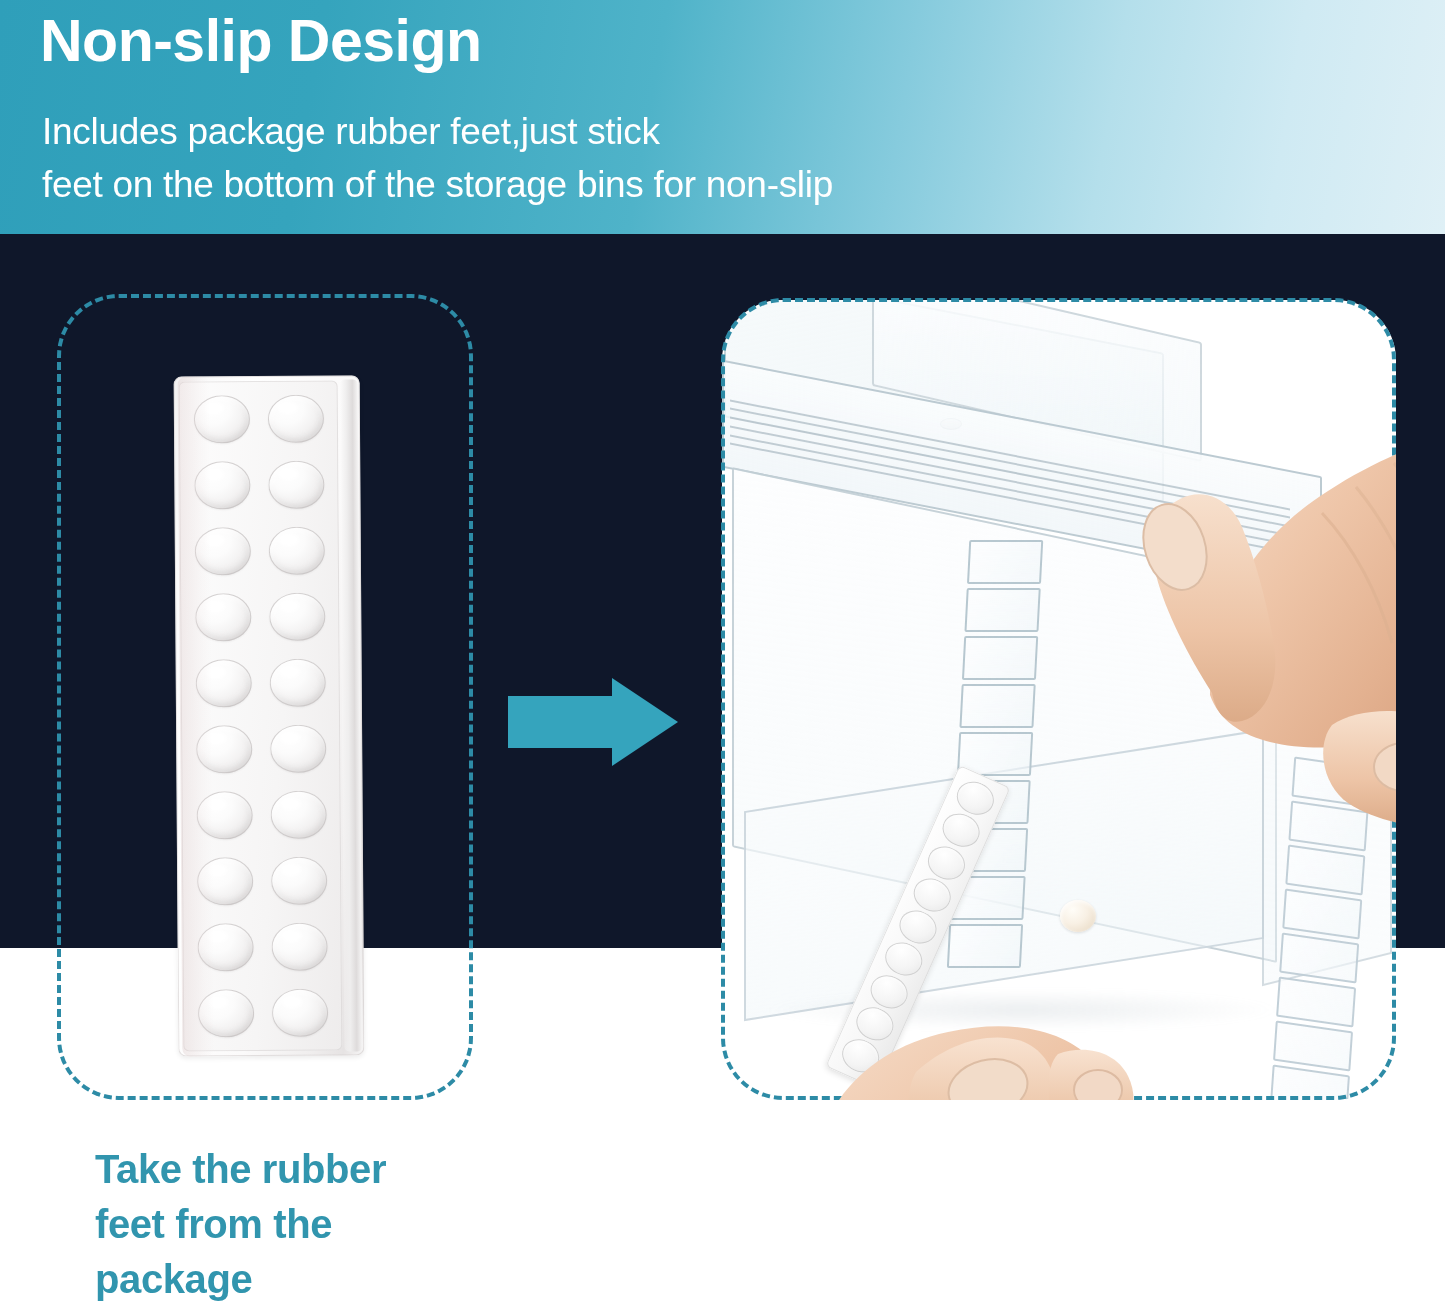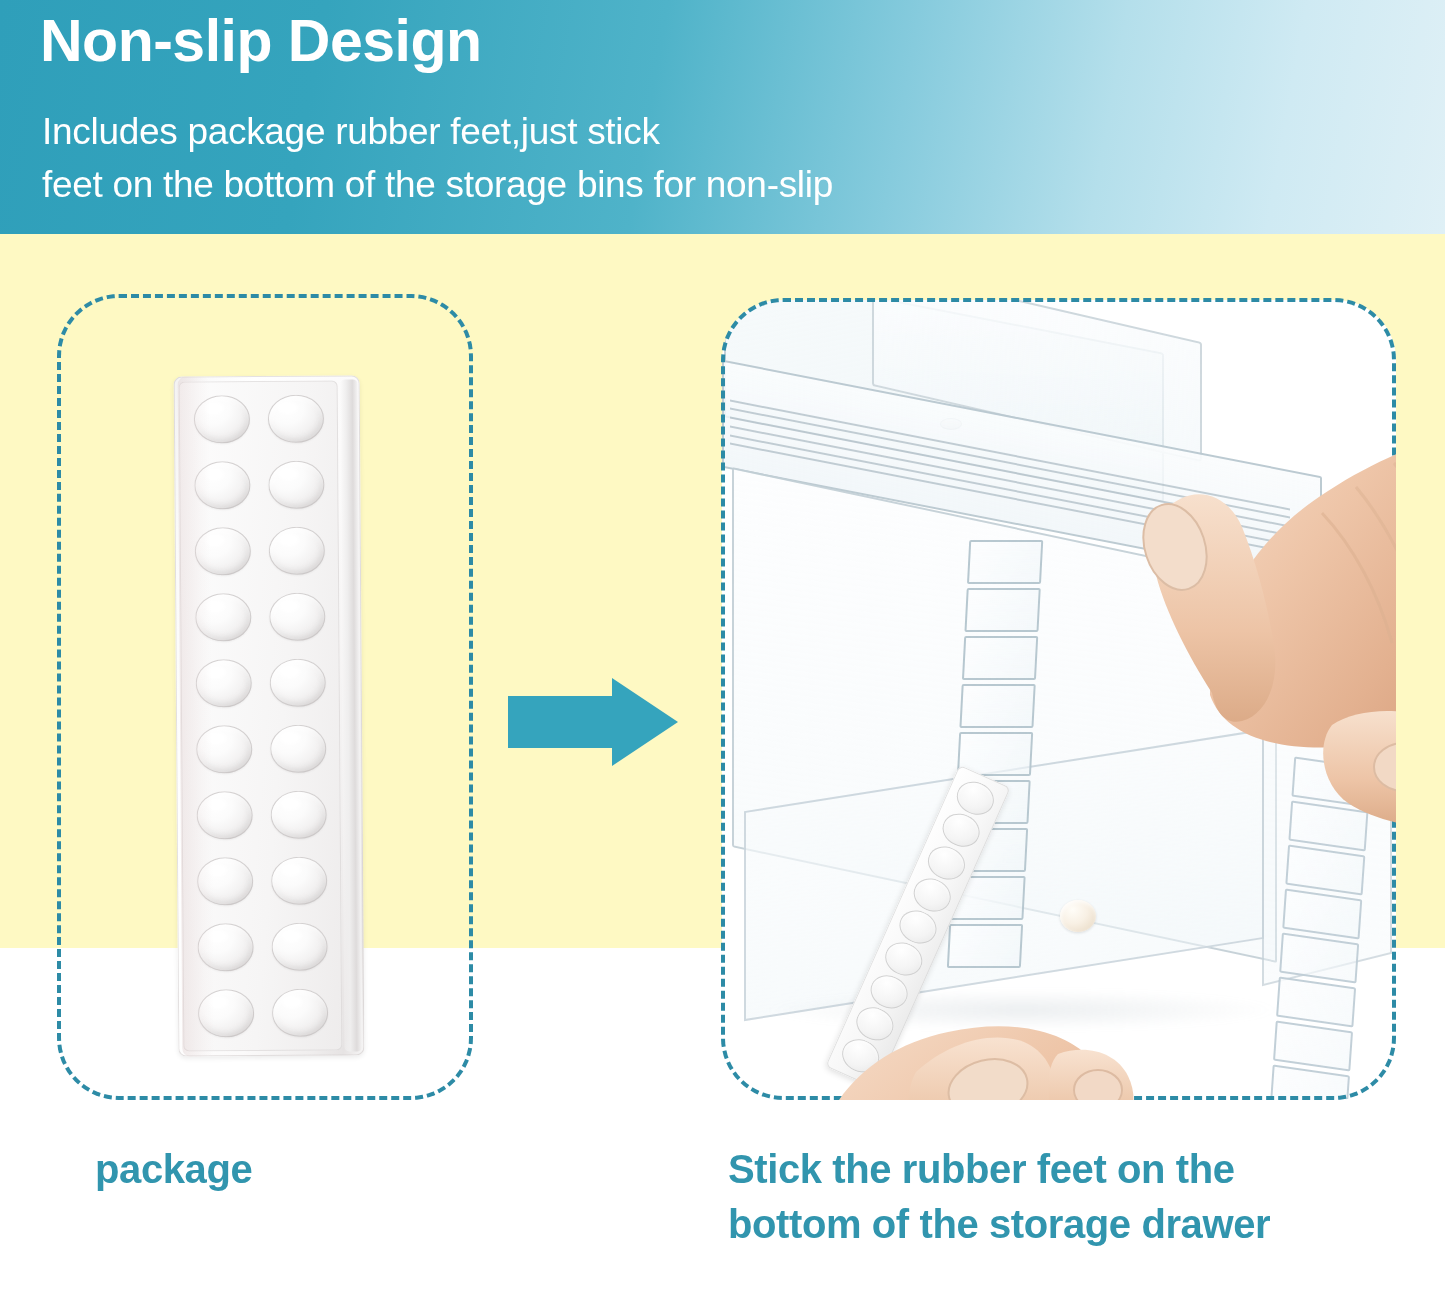--- a/index.html
+++ b/index.html
@@ -5,21 +5,21 @@
   * { margin:0; padding:0; box-sizing:border-box; }
   html, body {
     width:1445px; height:1304px;
     background:#ffffff;
     font-family:"Liberation Sans", sans-serif;
     overflow:hidden;
   }
   #page {
     position:relative;
     width:1445px; height:948px;
-    background:#fef9c3;
+    background:#0f172a;
   }
 
   
   .header {
     position:absolute; left:0; top:0;
     width:1445px; height:234px;
     background:linear-gradient(100deg,
         #2f9fba 0%,
         #35a4bd 22%,
         #4fb3c9 45%,
@@ -513,21 +513,19 @@
 
         <path d="M 56 268 C 98 250 150 250 190 268" stroke="#d9a98a" stroke-width="3" fill="none" opacity=".5"></path>
         <path d="M 44 306 C 92 290 152 292 196 312" stroke="#d9a98a" stroke-width="3" fill="none" opacity=".4"></path>
       </svg>
     </div>
   </div>
 
   <div class="panel" id="panel-right"></div>
 
   <div class="caption" id="caption-left">
+    <span>Take the rubber</span>
+    <span>feet from the</span>
     <span>package</span>
   </div>
 
-  <div class="caption" id="caption-right">
-    <span>Stick the rubber feet on the</span>
-    <span>bottom of the storage drawer</span>
-  </div>
 
 </div>
 
 </body></html>

